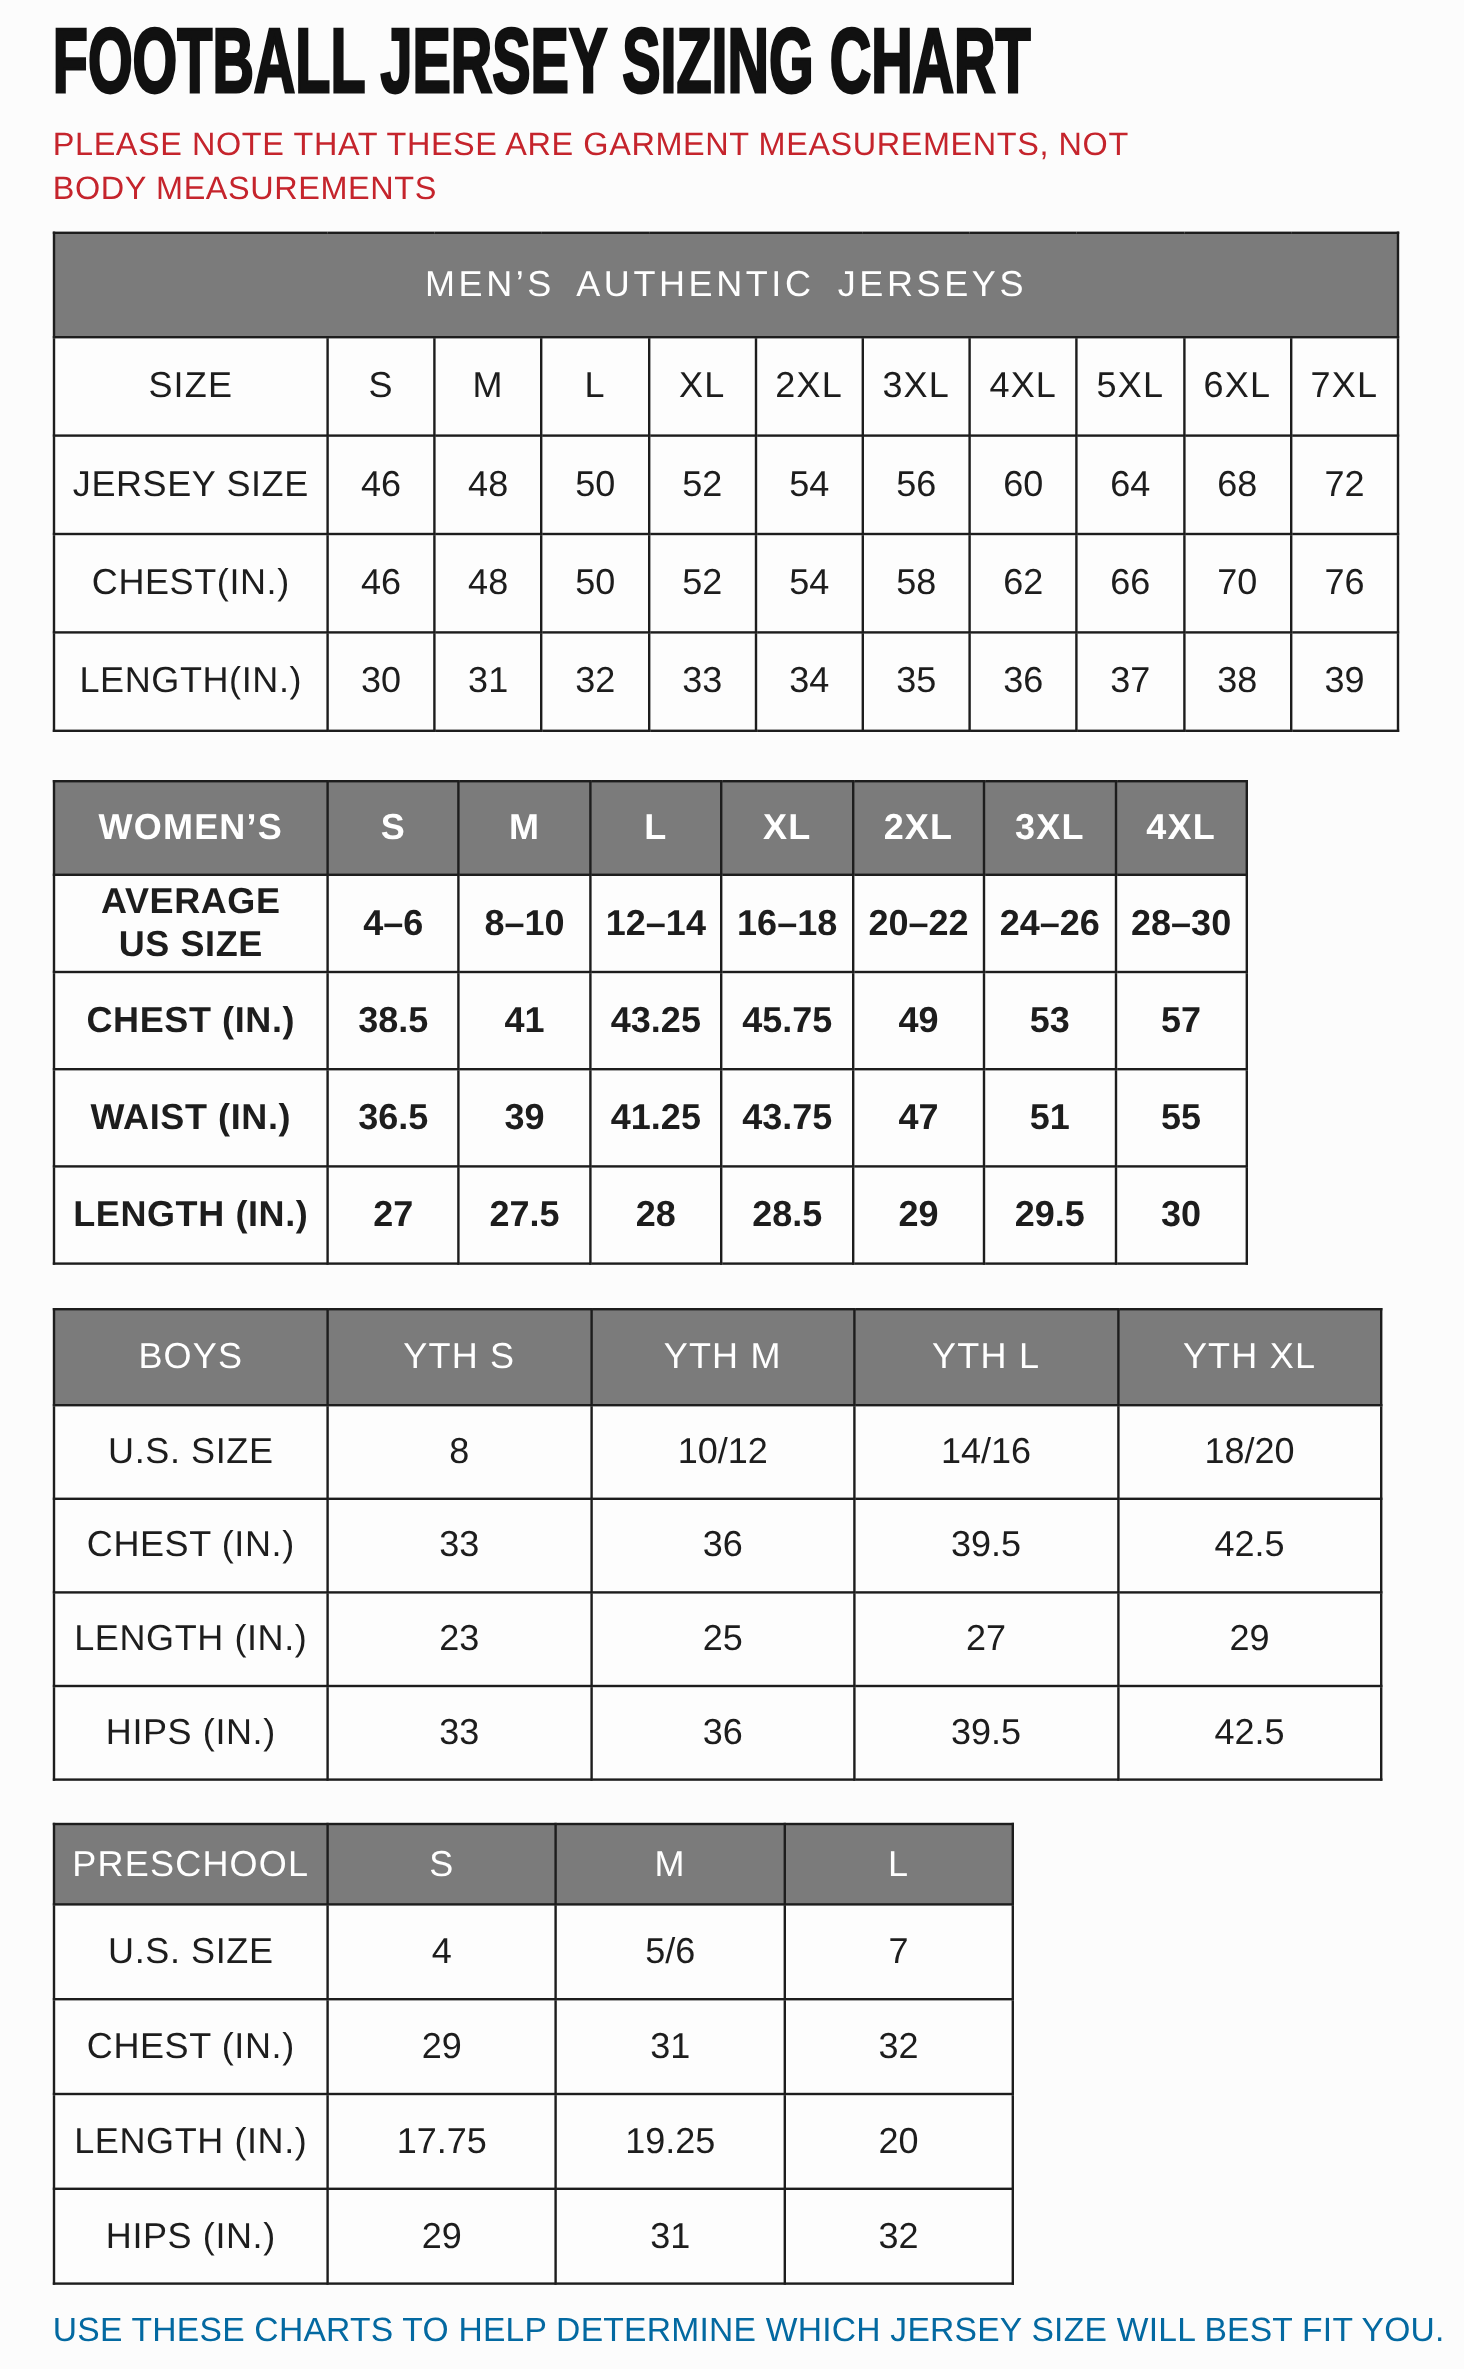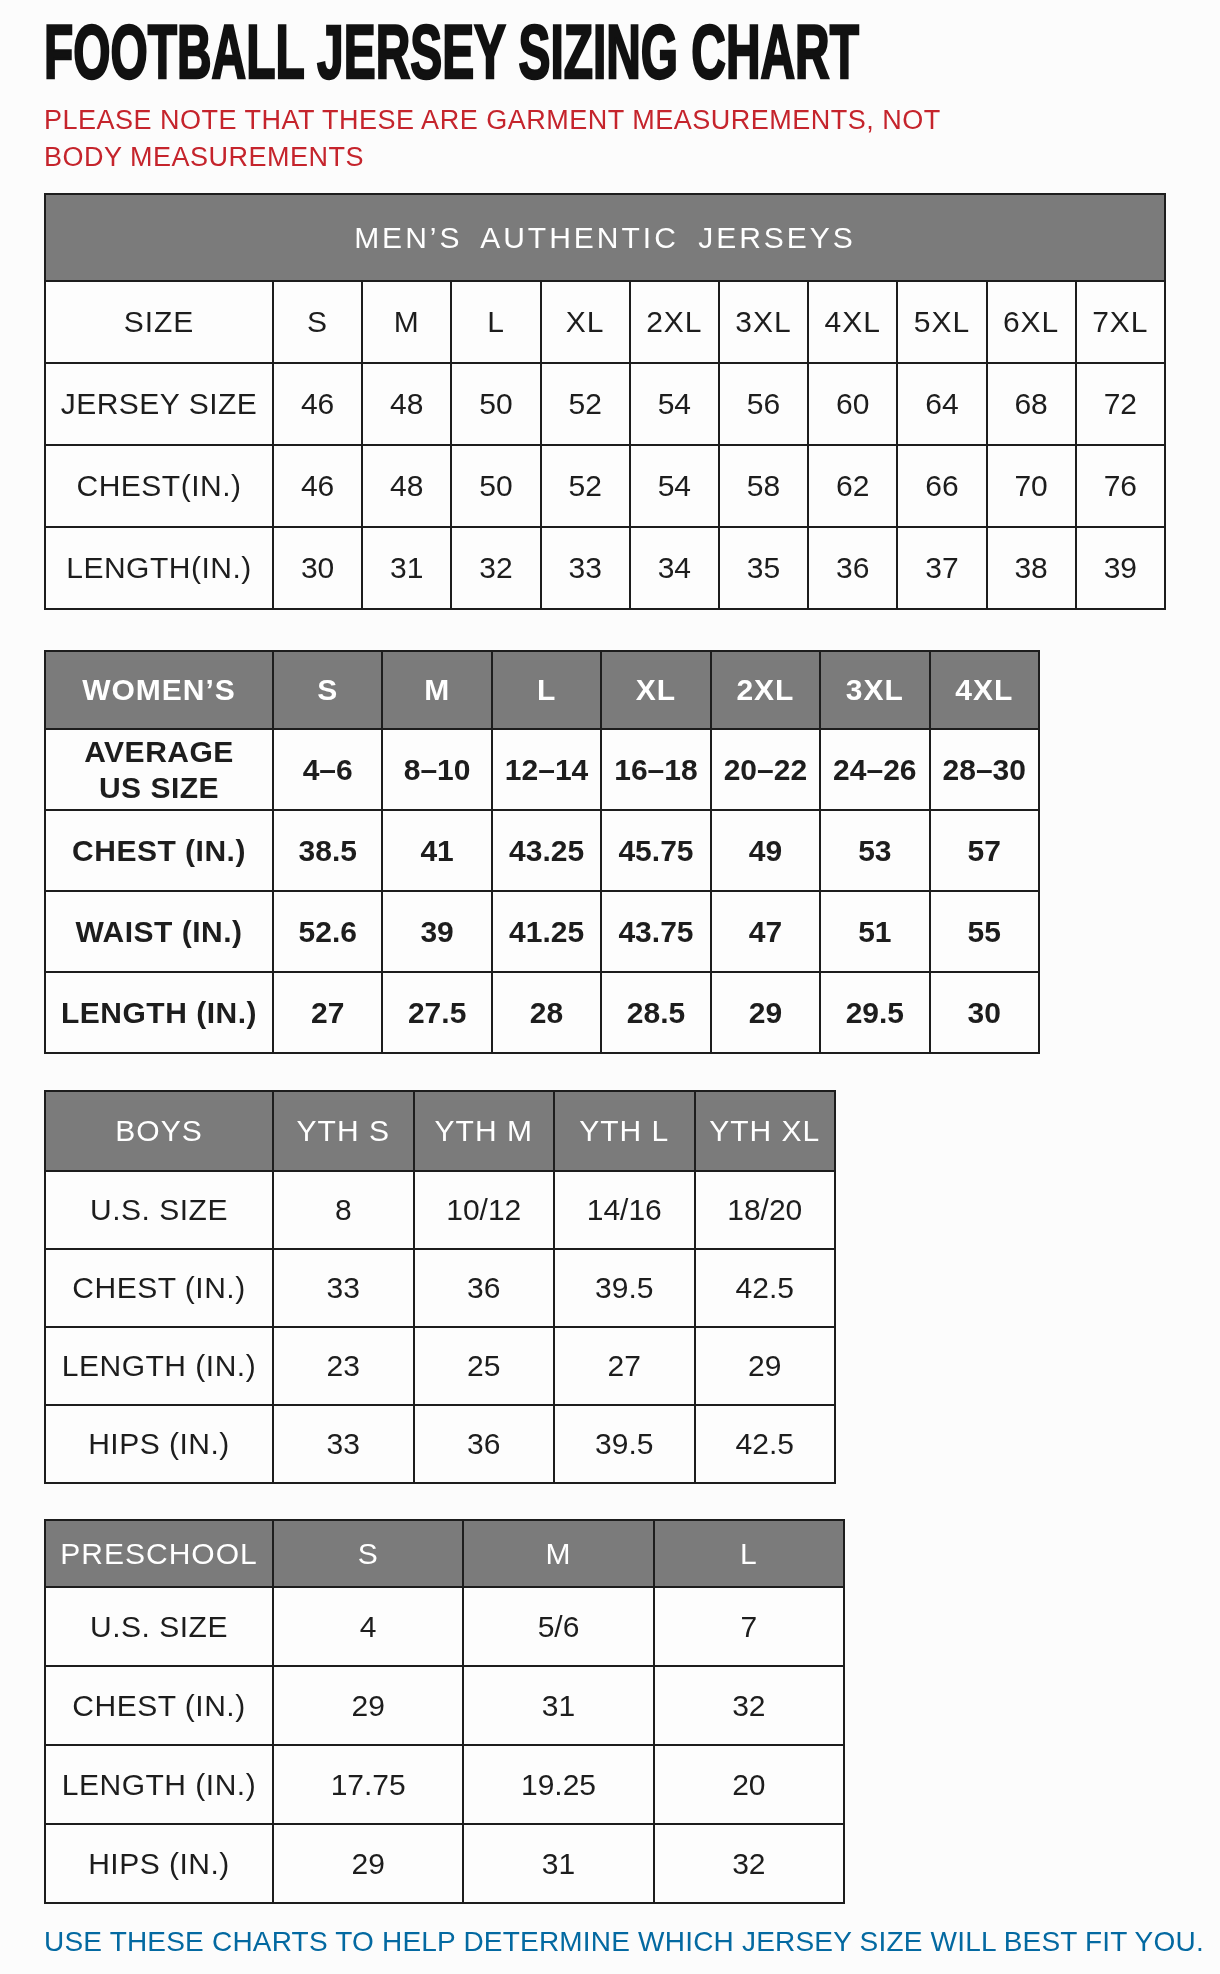--- a/index.html
+++ b/index.html
@@ -68,21 +68,21 @@
   .data-cell { font-size: 30px; }
 
   table.mens { width: 1122px; margin-top: 18px; }
   table.mens tr { height: 82px; }
   table.mens tr.band-row { height: 87px; }
 
   table.womens { width: 996px; margin-top: 40px; font-weight: bold; }
   table.womens tr { height: 81px; }
   table.womens tr.head-row { height: 78px; }
 
-  table.boys { width: 792px; margin-top: 36px; }
+  table.boys { width: 1108px; margin-top: 36px; }
   table.boys tr { height: 78px; }
   table.boys tr.head-row { height: 80px; }
 
   table.preschool { width: 801px; margin-top: 35px; }
   table.preschool tr { height: 79px; }
   table.preschool tr.head-row { height: 67px; }
 
   .footer {
     margin: 22px 0 0 0;
     color: #0369a1;
@@ -196,21 +196,21 @@
           <td class="data-cell">38.5</td>
           <td class="data-cell">41</td>
           <td class="data-cell">43.25</td>
           <td class="data-cell">45.75</td>
           <td class="data-cell">49</td>
           <td class="data-cell">53</td>
           <td class="data-cell">57</td>
         </tr>
         <tr class="data-row">
           <td class="label-cell">WAIST (IN.)</td>
-          <td class="data-cell">52.6</td>
+          <td class="data-cell">36.5</td>
           <td class="data-cell">39</td>
           <td class="data-cell">41.25</td>
           <td class="data-cell">43.75</td>
           <td class="data-cell">47</td>
           <td class="data-cell">51</td>
           <td class="data-cell">55</td>
         </tr>
         <tr class="data-row">
           <td class="label-cell">LENGTH (IN.)</td>
           <td class="data-cell">27</td>

